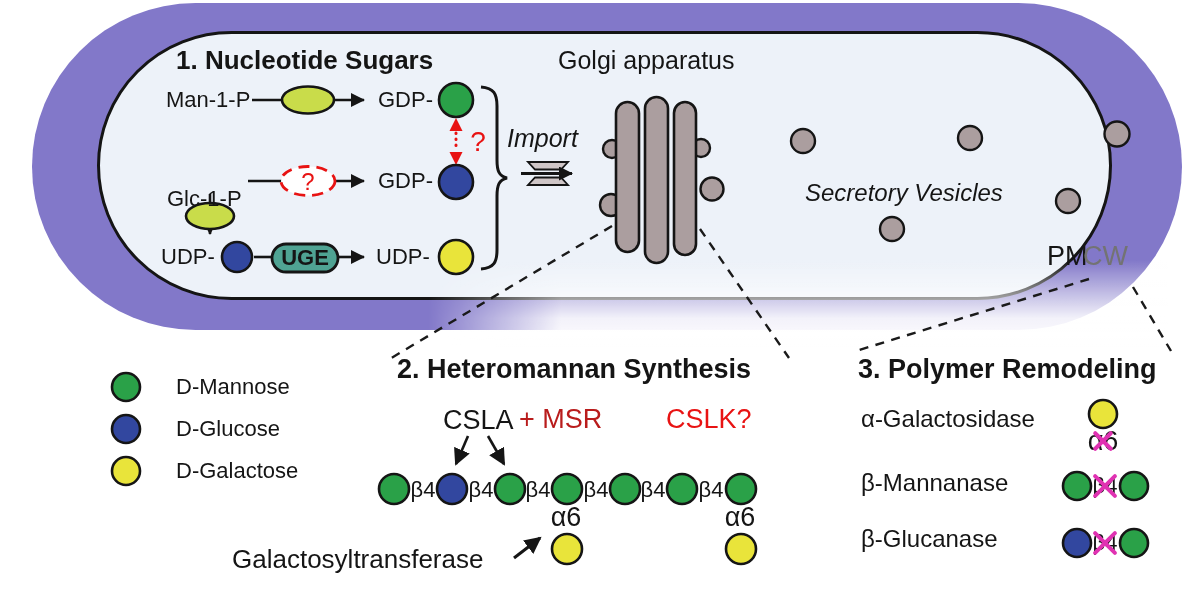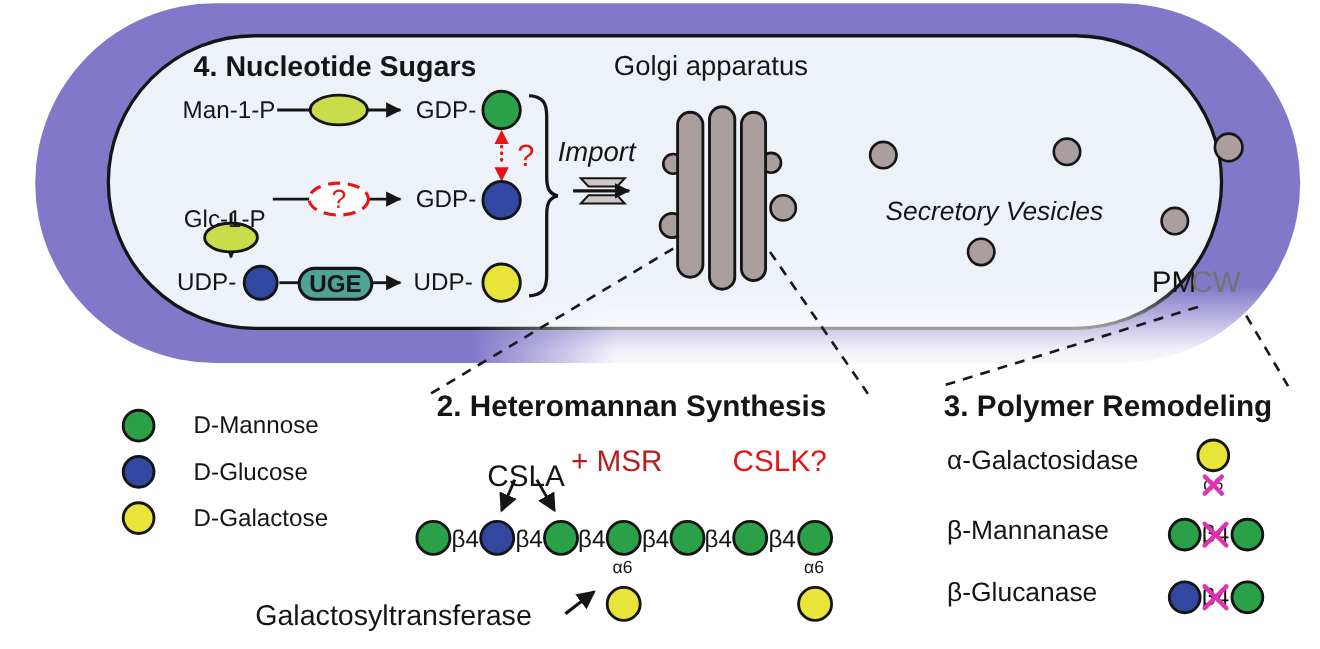--- a/index.html
+++ b/index.html
@@ -16,21 +16,21 @@
         -webkit-mask-image:linear-gradient(to right,transparent 0,#000 18%);
         mask-image:linear-gradient(to right,transparent 0,#000 18%);}
   svg.layer{position:absolute;left:0;top:0;z-index:4;}
   .t{position:absolute;line-height:1;white-space:nowrap;color:#151515;z-index:6;}
   .c{transform:translate(-50%,-50%);}
   .b{font-weight:bold;}
   .i{font-style:italic;}
   .red{color:#e81313;}
   .blue{color:#b91c1c;}
   .white{color:#737373;}
-  .f22{font-size:22px;} .f21{font-size:16px;} .f24{font-size:24px;}
+  .f22{font-size:22px;} .f21{font-size:27px;} .f24{font-size:24px;}
   .f25{font-size:25px;} .f26{font-size:26px;} .f27{font-size:27px;} .f28{font-size:28px;}
   .cross{position:absolute;z-index:7;transform:translate(-50%,-50%);}
   .cross.sm{width:26px;height:26px;}
   .cross.md{width:32px;height:32px;}
   .cross::before,.cross::after{content:"";position:absolute;left:50%;top:50%;
       width:100%;height:4px;background:#e032b2;border-radius:2px;}
   .cross::before{transform:translate(-50%,-50%) rotate(45deg);}
   .cross::after{transform:translate(-50%,-50%) rotate(-45deg);}
 </style>
 </head>
@@ -140,21 +140,21 @@
 
     <g>
       <circle cx="1103" cy="414" r="14" stroke="#151515" stroke-width="2.6" fill="#e9e43a"></circle>
       <circle cx="1077" cy="486" r="14" stroke="#151515" stroke-width="2.6" fill="#2aa148"></circle>
       <circle cx="1134" cy="486" r="14" stroke="#151515" stroke-width="2.6" fill="#2aa148"></circle>
       <circle cx="1077" cy="543" r="14" stroke="#151515" stroke-width="2.6" fill="#32479f"></circle>
       <circle cx="1134" cy="543" r="14" stroke="#151515" stroke-width="2.6" fill="#2aa148"></circle>
     </g>
   </svg>
 
-  <span class="t b f26" style="left:176px;top:47px;">4. Nucleotide Sugars</span>
+  <span class="t b f26" style="left:176px;top:47px;">1. Nucleotide Sugars</span>
   <span class="t f25" style="left:558px;top:48px;">Golgi apparatus</span>
 
   <span class="t f22" style="left:166px;top:89px;">Man-1-P</span>
   <span class="t f22" style="left:378px;top:89px;">GDP-</span>
   <span class="t f28 red c" style="left:478px;top:142px;">?</span>
   <span class="t f22" style="left:167px;top:188px;">Glc-1-P</span>
   <span class="t f24 red c" style="left:308px;top:182px;">?</span>
   <span class="t f22" style="left:378px;top:170px;">GDP-</span>
   <span class="t f22" style="left:161px;top:246px;">UDP-</span>
   <span class="t b f22 c" style="left:305px;top:258px;">UGE</span>
@@ -163,21 +163,21 @@
   <span class="t i f25" style="left:507px;top:126px;">Import</span>
   <span class="t i f24" style="left:805px;top:181px;">Secretory Vesicles</span>
   <span class="t f27" style="left:1047px;top:243px;">PM</span>
   <span class="t f27 white" style="left:1083px;top:243px;">CW</span>
 
   <span class="t f22" style="left:176px;top:376px;">D-Mannose</span>
   <span class="t f22" style="left:176px;top:418px;">D-Glucose</span>
   <span class="t f22" style="left:176px;top:460px;">D-Galactose</span>
 
   <span class="t b f27" style="left:397px;top:356px;">2. Heteromannan Synthesis</span>
-  <span class="t f27" style="left:443px;top:420px;">CSLA</span>
+  <span class="t f27" style="left:443px;top:407px;">CSLA</span>
   <span class="t f27 blue" style="left:519px;top:406px;">+ MSR</span>
   <span class="t f27 red" style="left:666px;top:406px;">CSLK?</span>
 
   <span class="t f22 c" style="left:423px;top:490px;">β4</span>
   <span class="t f22 c" style="left:481px;top:490px;">β4</span>
   <span class="t f22 c" style="left:538px;top:490px;">β4</span>
   <span class="t f22 c" style="left:596px;top:490px;">β4</span>
   <span class="t f22 c" style="left:653px;top:490px;">β4</span>
   <span class="t f22 c" style="left:711px;top:490px;">β4</span>
   <span class="t f21 c" style="left:566px;top:517px;">α6</span>

